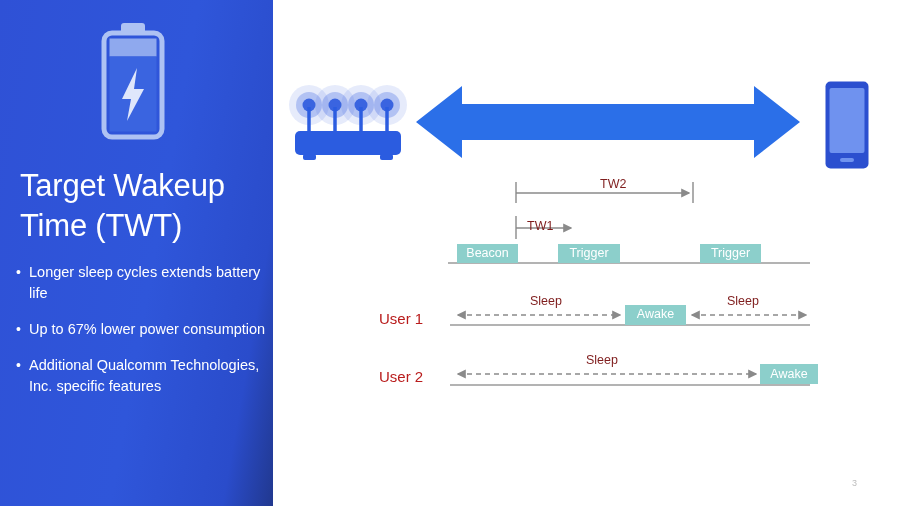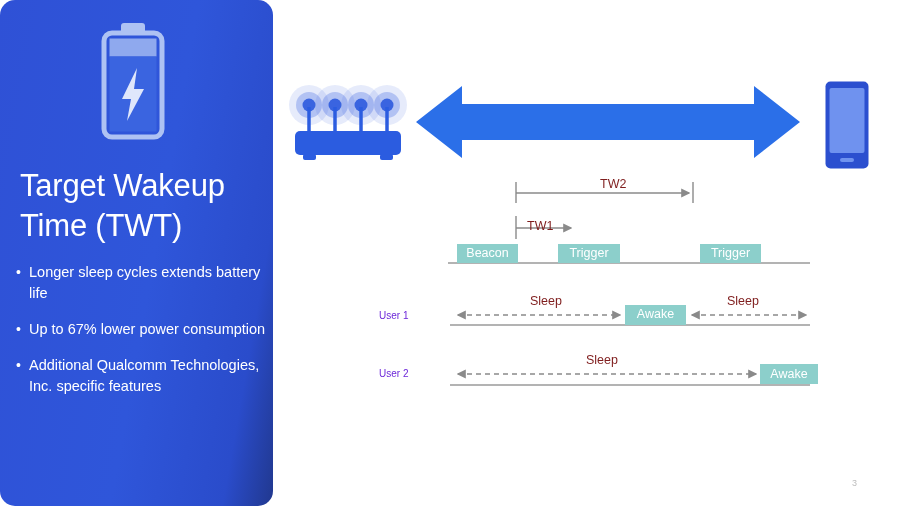--- a/index.html
+++ b/index.html
@@ -18,21 +18,20 @@
     overflow: hidden;
   }
 
   
   #left-panel {
     position: absolute;
     left: 0; top: 0;
     width: 273px;
     height: 506px;
     background: linear-gradient(100deg, #2f51d6 0%, #2f56da 55%, #2a4ccb 86%, #21388f 100%);
-    border-radius: 15px;
   }
   #battery-icon {
     position: absolute;
     left: 98px;
     top: 22px;
     width: 70px;
     height: 118px;
   }
   #slide-title {
     position: absolute;
@@ -130,22 +129,22 @@
   }
   .gray-label {
     position: absolute;
     color: #7f1d1d;
     font-size: 12.5px;
     line-height: 16px;
     white-space: nowrap;
   }
   .user-label {
     position: absolute;
-    color: #6d28d9;
-    font-size: 10px;
+    color: #b91c1c;
+    font-size: 15px;
     white-space: nowrap;
   }
 
   #page-number {
     position: absolute;
     left: 852px;
     top: 478px;
     font-size: 9px;
     color: #bdbdbd;
   }

